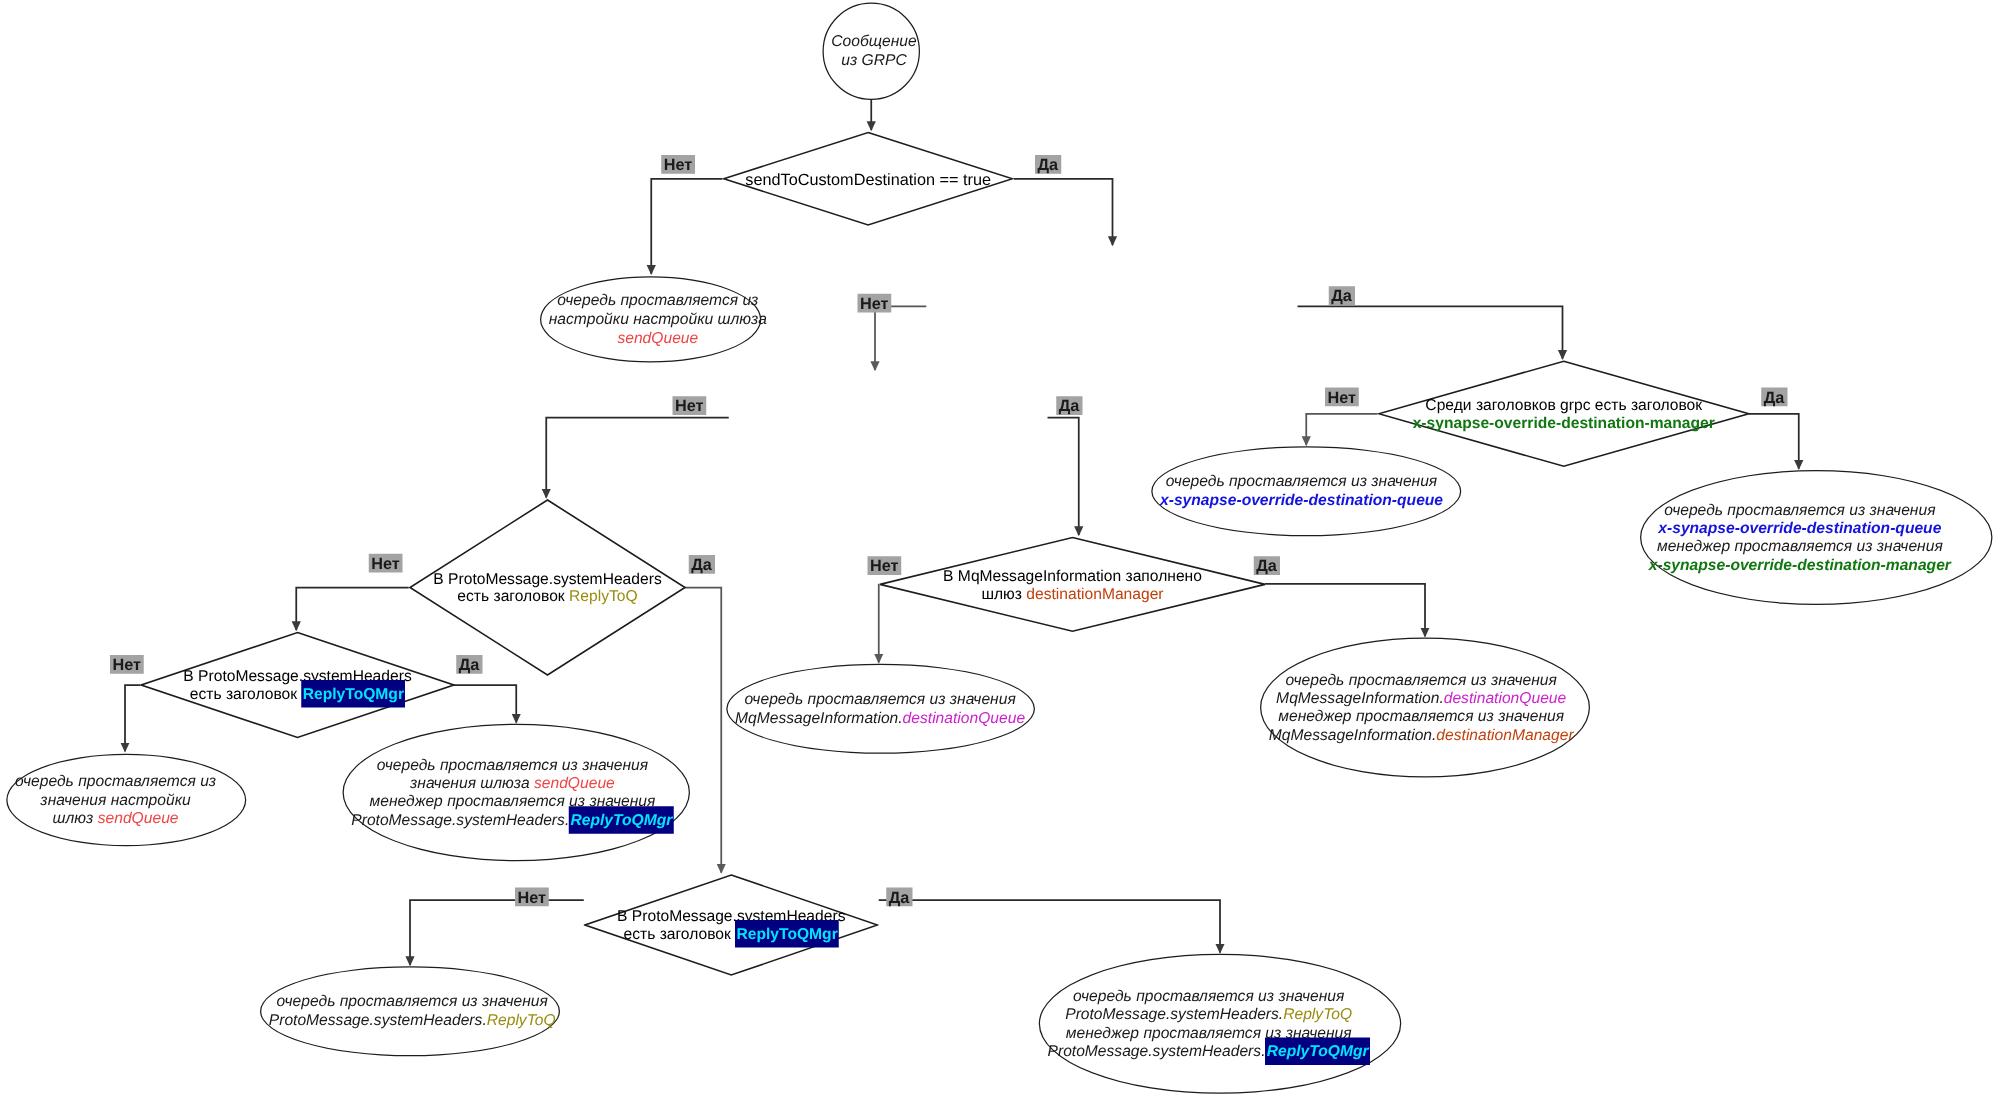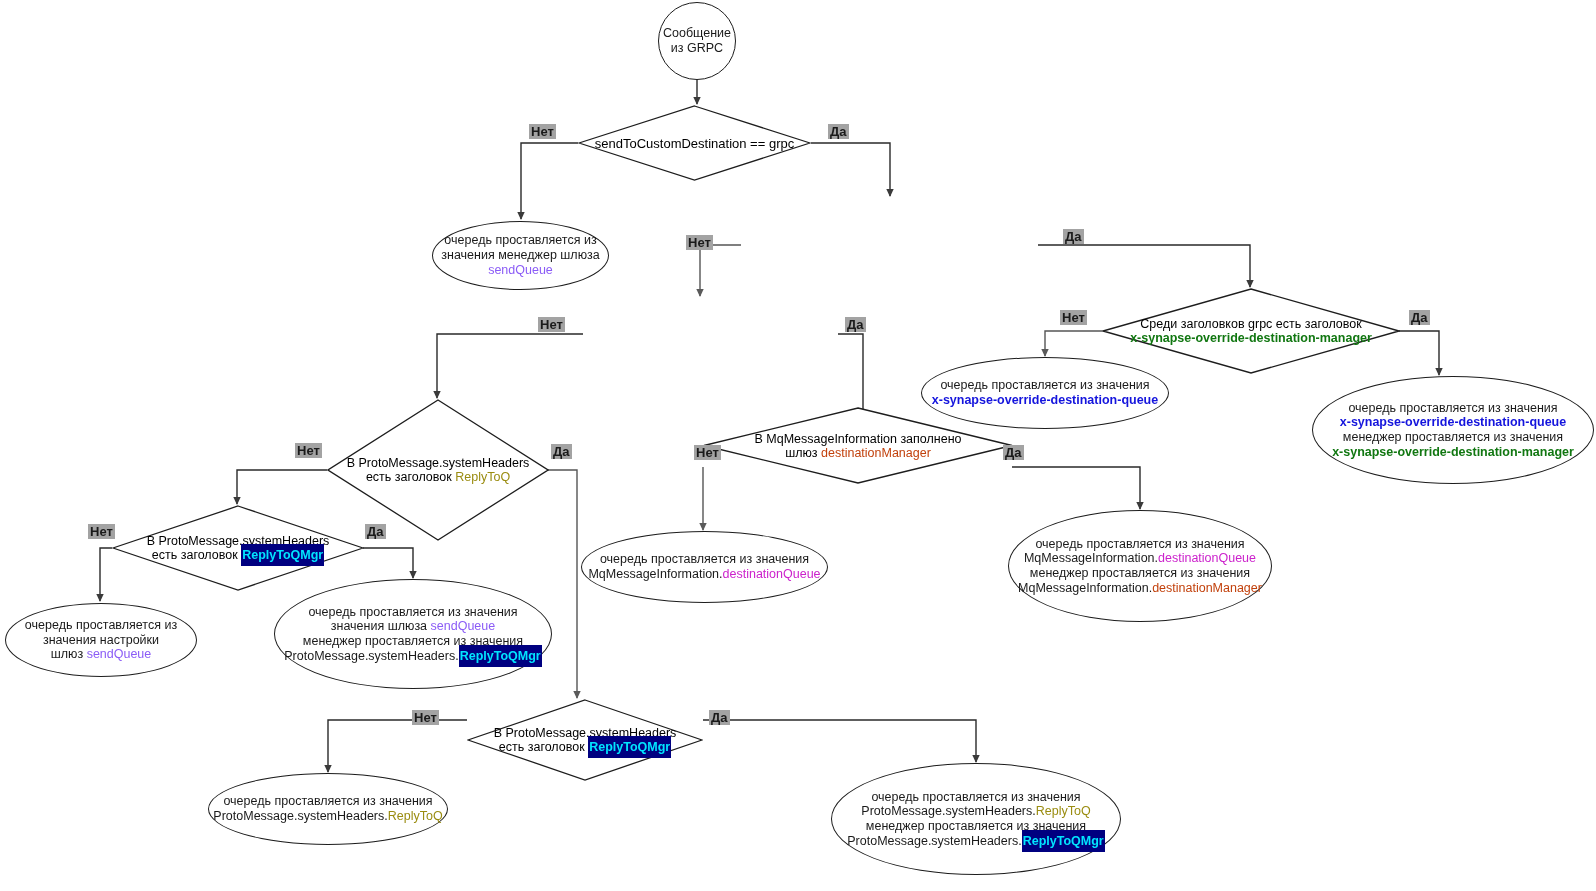--- a/index.html
+++ b/index.html
@@ -22,25 +22,25 @@
     left: 0;
     top: 0;
     width: 1596px;
     height: 891px;
     pointer-events: none;
   }
   .shape {
     position: absolute;
     display: flex;
     align-items: center;
-    justify-content: center;
     text-align: center;
     box-sizing: border-box;
     color: #1a1a1a;
     line-height: 1.18;
+    font-style: italic;
   }
   .shape .txt {
     position: relative;
     z-index: 2;
     padding: 0 6px;
     white-space: nowrap;
   }
   .ellipse {
     border: 1.2px solid #1d1d1d;
     border-radius: 50%;
@@ -77,21 +77,21 @@
     color: #1a1a1a;
     background: #a3a3a3;
     padding: 0 2px;
     z-index: 4;
     white-space: nowrap;
     font-weight: bold;
   }
   .f13 { font-size: 13px; }
   .f12 { font-size: 12.5px; }
   .f125 { font-size: 12.5px; }
-  .red   { color: #8b5cf6; }
+  .red   { color: #ef4444; }
   .navyb { color: #1b1b8f; font-weight: bold; }
   .blueb { color: #1414dd; font-weight: bold; }
   .greenb{ color: #117711; font-weight: bold; }
   .blueplain { color: #2b2bb5; }
   .magenta { color: #cc22cc; }
   .orange  { color: #c2410c; }
   .olive   { color: #9a8c10; }
   .hl {
     color: #00e5ff;
     background: #000080;
@@ -156,30 +156,30 @@
       <span>Сообщение</span><br>
       <span>из GRPC</span>
     </div>
   </div>
 
   <div class="diamond-wrap" style="left:578px; top:105px; width:233px; height:76px;">
     <svg width="233" height="76" viewBox="0 0 233 76">
       <polygon points="116.5,1 232,38 116.5,75 1,38" fill="#ffffff" stroke="#1d1d1d" stroke-width="1.3"></polygon>
     </svg>
     <div class="txt f13">
-      <span>sendToCustomDestination == grpc</span>
+      <span>sendToCustomDestination == true</span>
     </div>
   </div>
   <div class="edge-label f13" style="left:529px; top:124px;"><span>Нет</span></div>
   <div class="edge-label f13" style="left:828px; top:124px;"><span>Да</span></div>
 
   <div class="shape ellipse" style="left:432px; top:221px; width:177px; height:69px;">
     <div class="txt f12">
       <span>очередь проставляется из</span><br>
-      <span>значения менеджер шлюза</span><br>
+      <span>настройки настройки шлюза</span><br>
       <span class="red">sendQueue</span>
     </div>
   </div>
 
   <div class="edge-label f13" style="left:686px; top:235px;"><span>Нет</span></div>
   <div class="edge-label f13" style="left:1063px; top:229px;"><span>Да</span></div>
 
   <div class="diamond-wrap" style="left:1102px; top:288px; width:298px; height:86px;">
     <svg width="298" height="86" viewBox="0 0 298 86">
       <polygon points="149,1 297,43 149,85 1,43" fill="#ffffff" stroke="#1d1d1d" stroke-width="1.3"></polygon>
@@ -206,21 +206,21 @@
       <span>очередь проставляется из значения</span><br>
       <span class="blueb">x-synapse-override-destination-queue</span><br>
       <span>менеджер проставляется из значения</span><br>
       <span class="greenb">x-synapse-override-destination-manager</span>
     </div>
   </div>
 
   <div class="edge-label f13" style="left:538px; top:317px;"><span>Нет</span></div>
   <div class="edge-label f13" style="left:845px; top:317px;"><span>Да</span></div>
 
-  <div class="diamond-wrap" style="left:703px; top:407px; width:310px; height:77px;">
+  <div class="diamond-wrap" style="left:703px; top:429px; width:310px; height:77px;">
     <svg width="310" height="77" viewBox="0 0 310 77">
       <polygon points="155,1 309,38.5 155,76 1,38.5" fill="#ffffff" stroke="#1d1d1d" stroke-width="1.3"></polygon>
     </svg>
     <div class="txt f125">
       <div>
         <span>В MqMessageInformation заполнено</span><br>
         <span>шлюз </span><span class="orange">destinationManager</span>
       </div>
     </div>
   </div>

